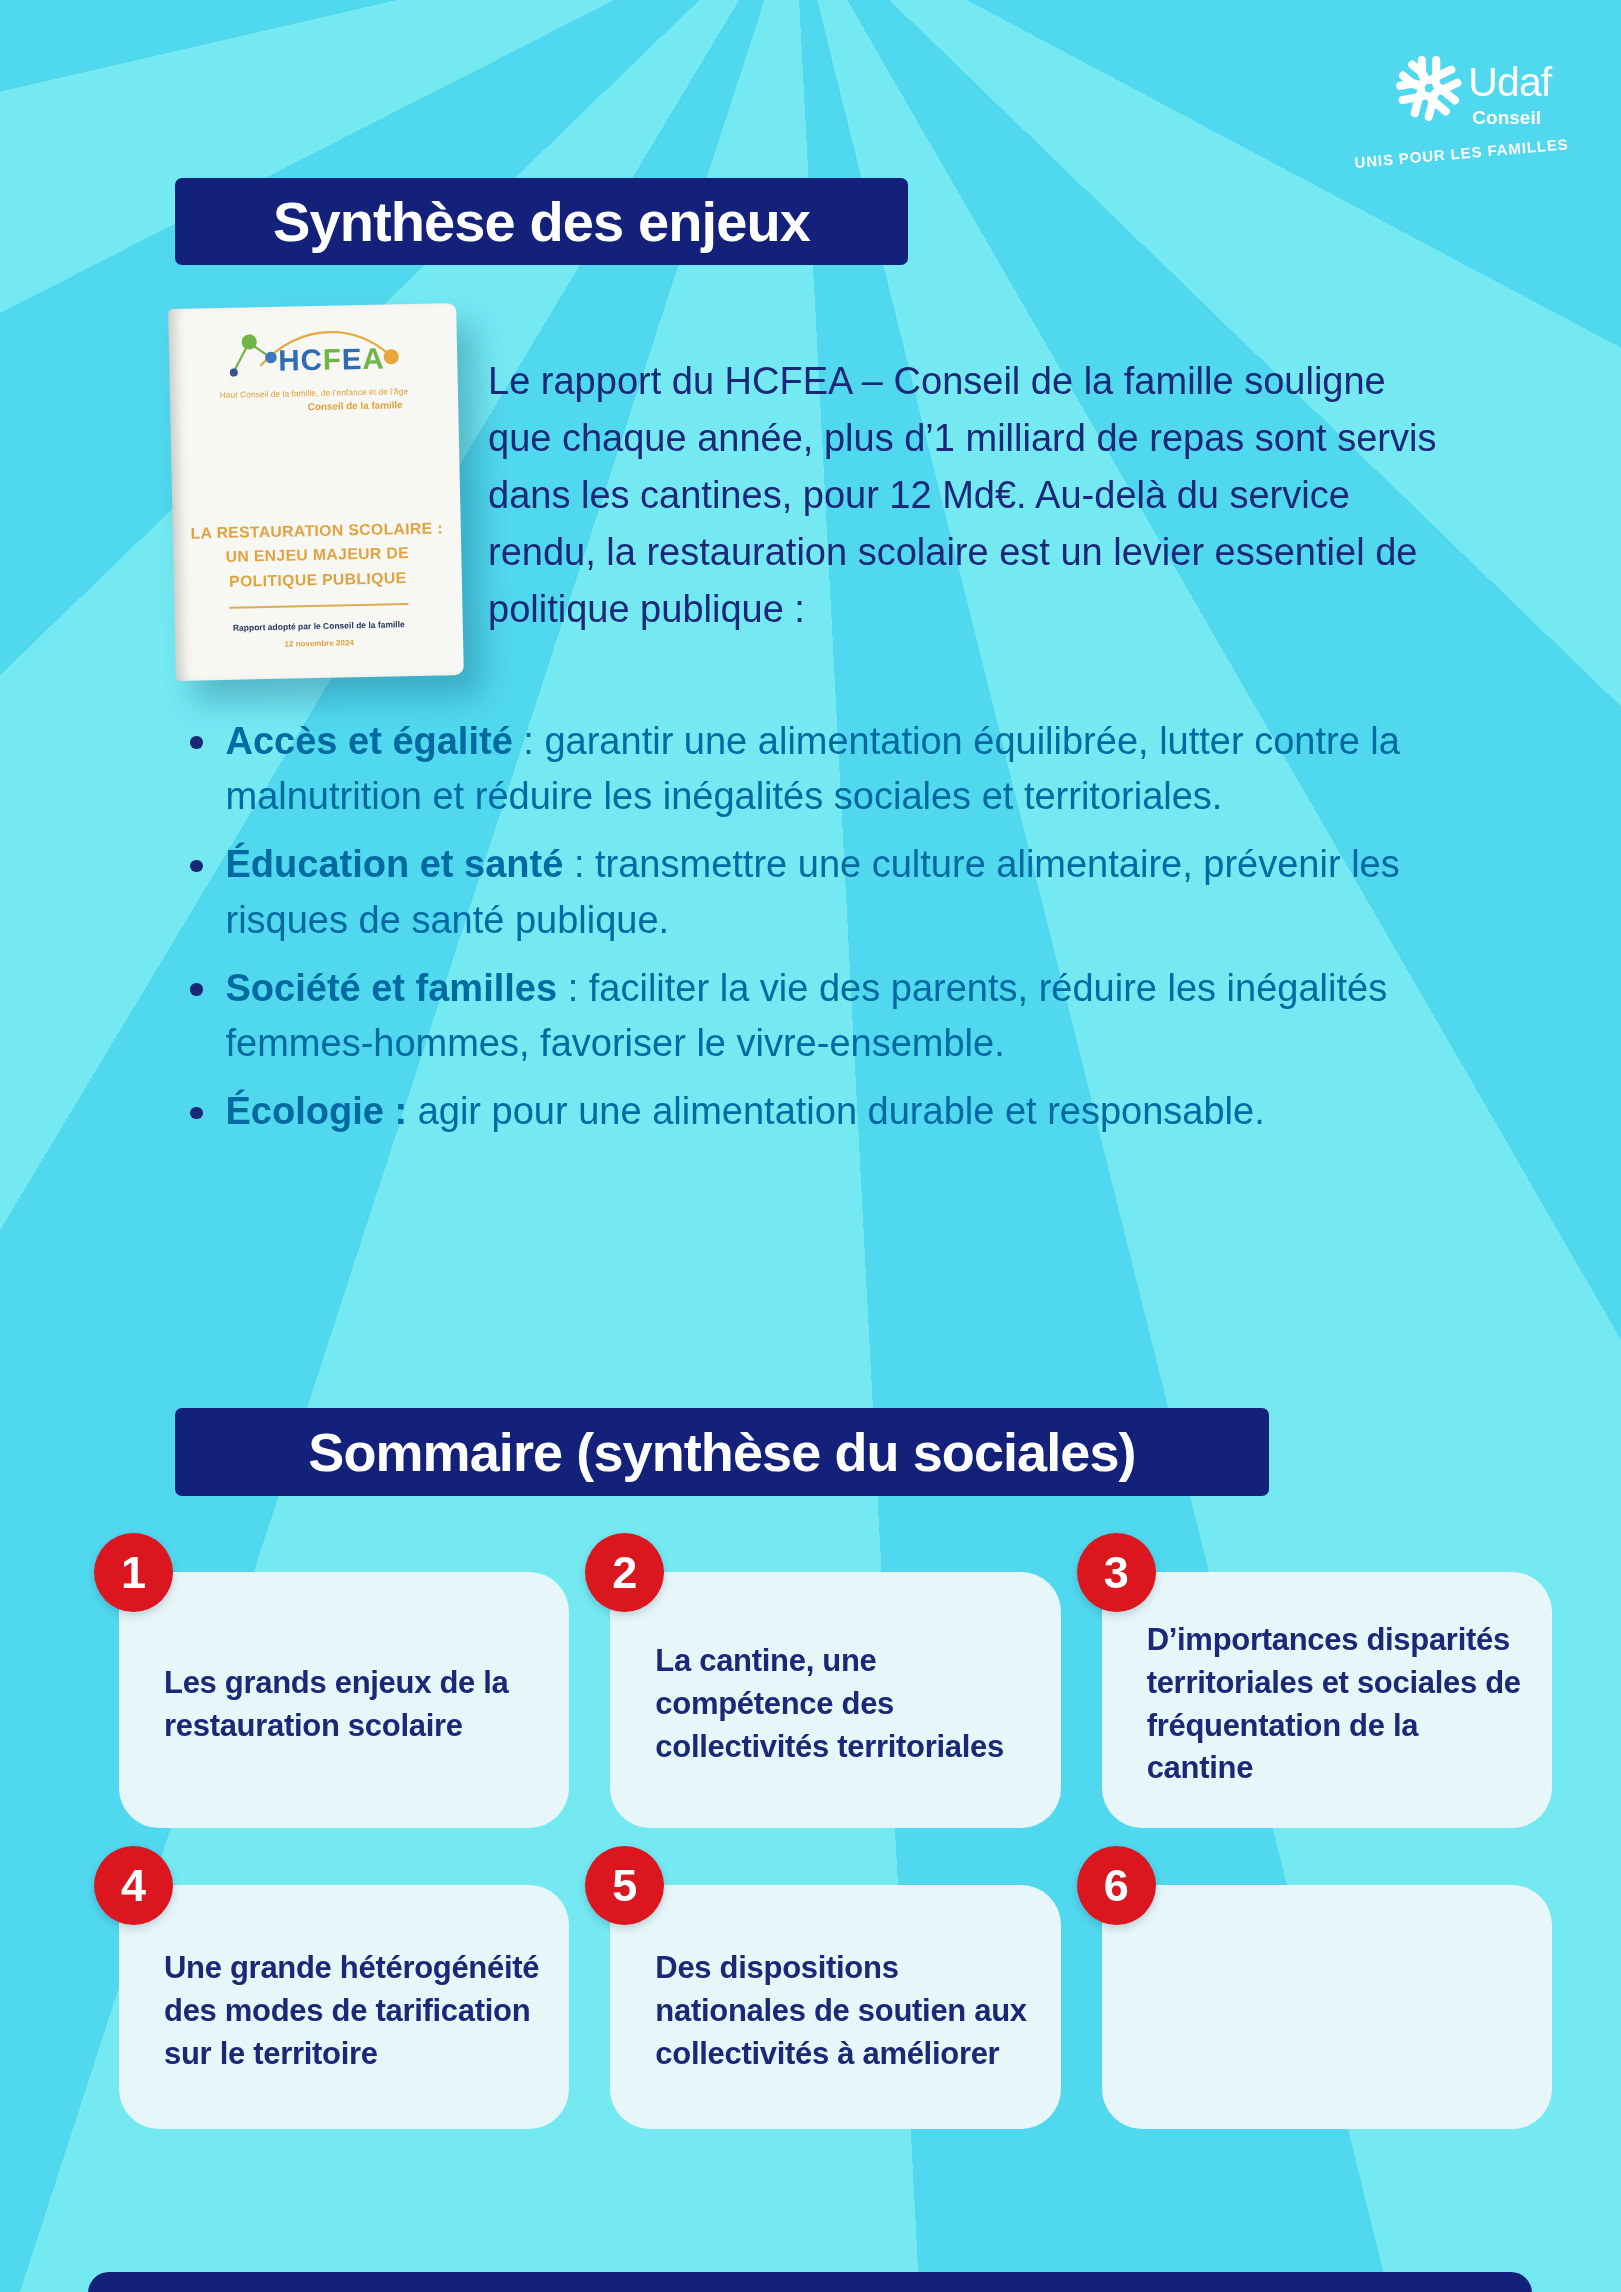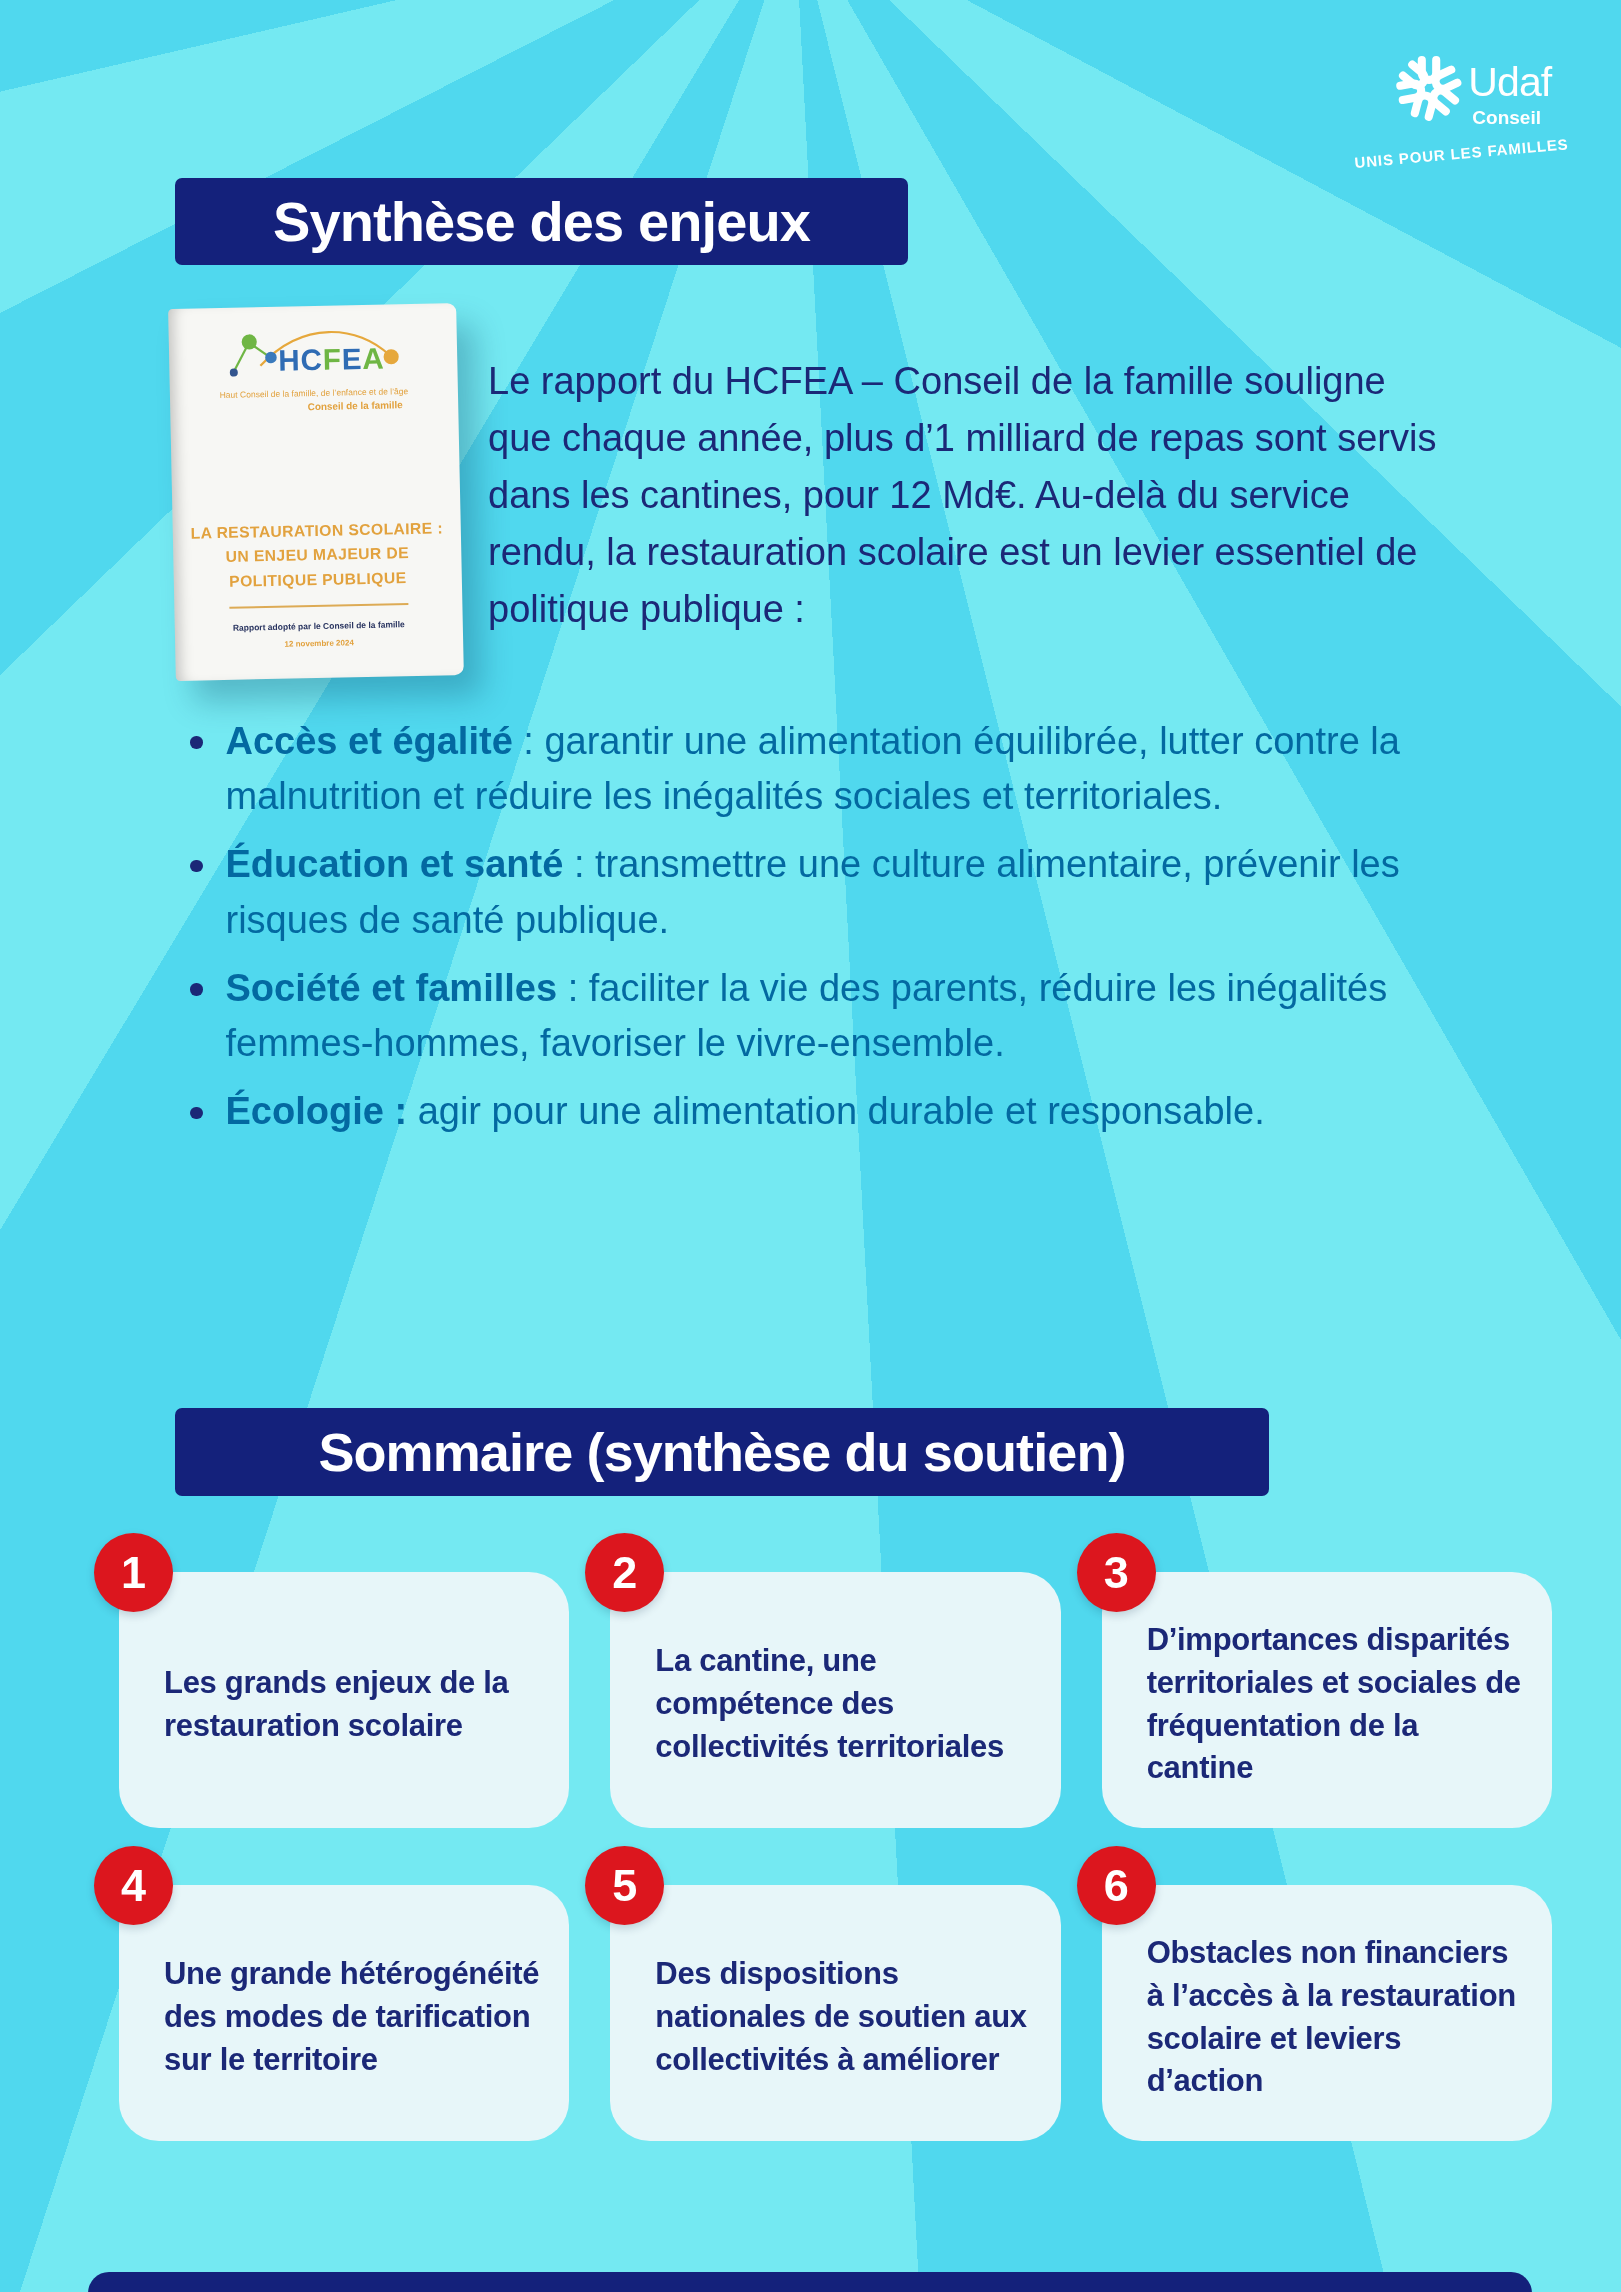--- a/index.html
+++ b/index.html
@@ -144,21 +144,21 @@
     <li>
       <span class="dot"></span>
       <span><span class="b-lead">Société et familles</span><span> : faciliter la vie des parents, réduire les inégalités femmes-hommes, favoriser le vivre-ensemble.</span></span>
     </li>
     <li>
       <span class="dot"></span>
       <span><span class="b-lead">Écologie :</span><span> agir pour une alimentation durable et responsable.</span></span>
     </li>
   </ul>
 
-  <div class="bar-title t2">Sommaire (synthèse du soutien)</div>
+  <div class="bar-title t2">Sommaire (synthèse du sociales)</div>
 
   <div class="cards">
     <div class="card">
       <div class="badge">1</div>
       <div class="card-text">Les grands enjeux de la restauration scolaire</div>
     </div>
     <div class="card">
       <div class="badge">2</div>
       <div class="card-text">La cantine, une compétence des collectivités territoriales</div>
     </div>
@@ -169,19 +169,18 @@
     <div class="card">
       <div class="badge">4</div>
       <div class="card-text">Une grande hétérogénéité des modes de tarification sur le territoire</div>
     </div>
     <div class="card">
       <div class="badge">5</div>
       <div class="card-text">Des dispositions nationales de soutien aux collectivités à améliorer</div>
     </div>
     <div class="card">
       <div class="badge">6</div>
-      <div class="card-text">Obstacles non financiers à l’accès à la restauration scolaire et leviers d’action</div>
     </div>
   </div>
 
   <div class="bottom-bar"></div>
 </div>
 
 
 </body></html>

